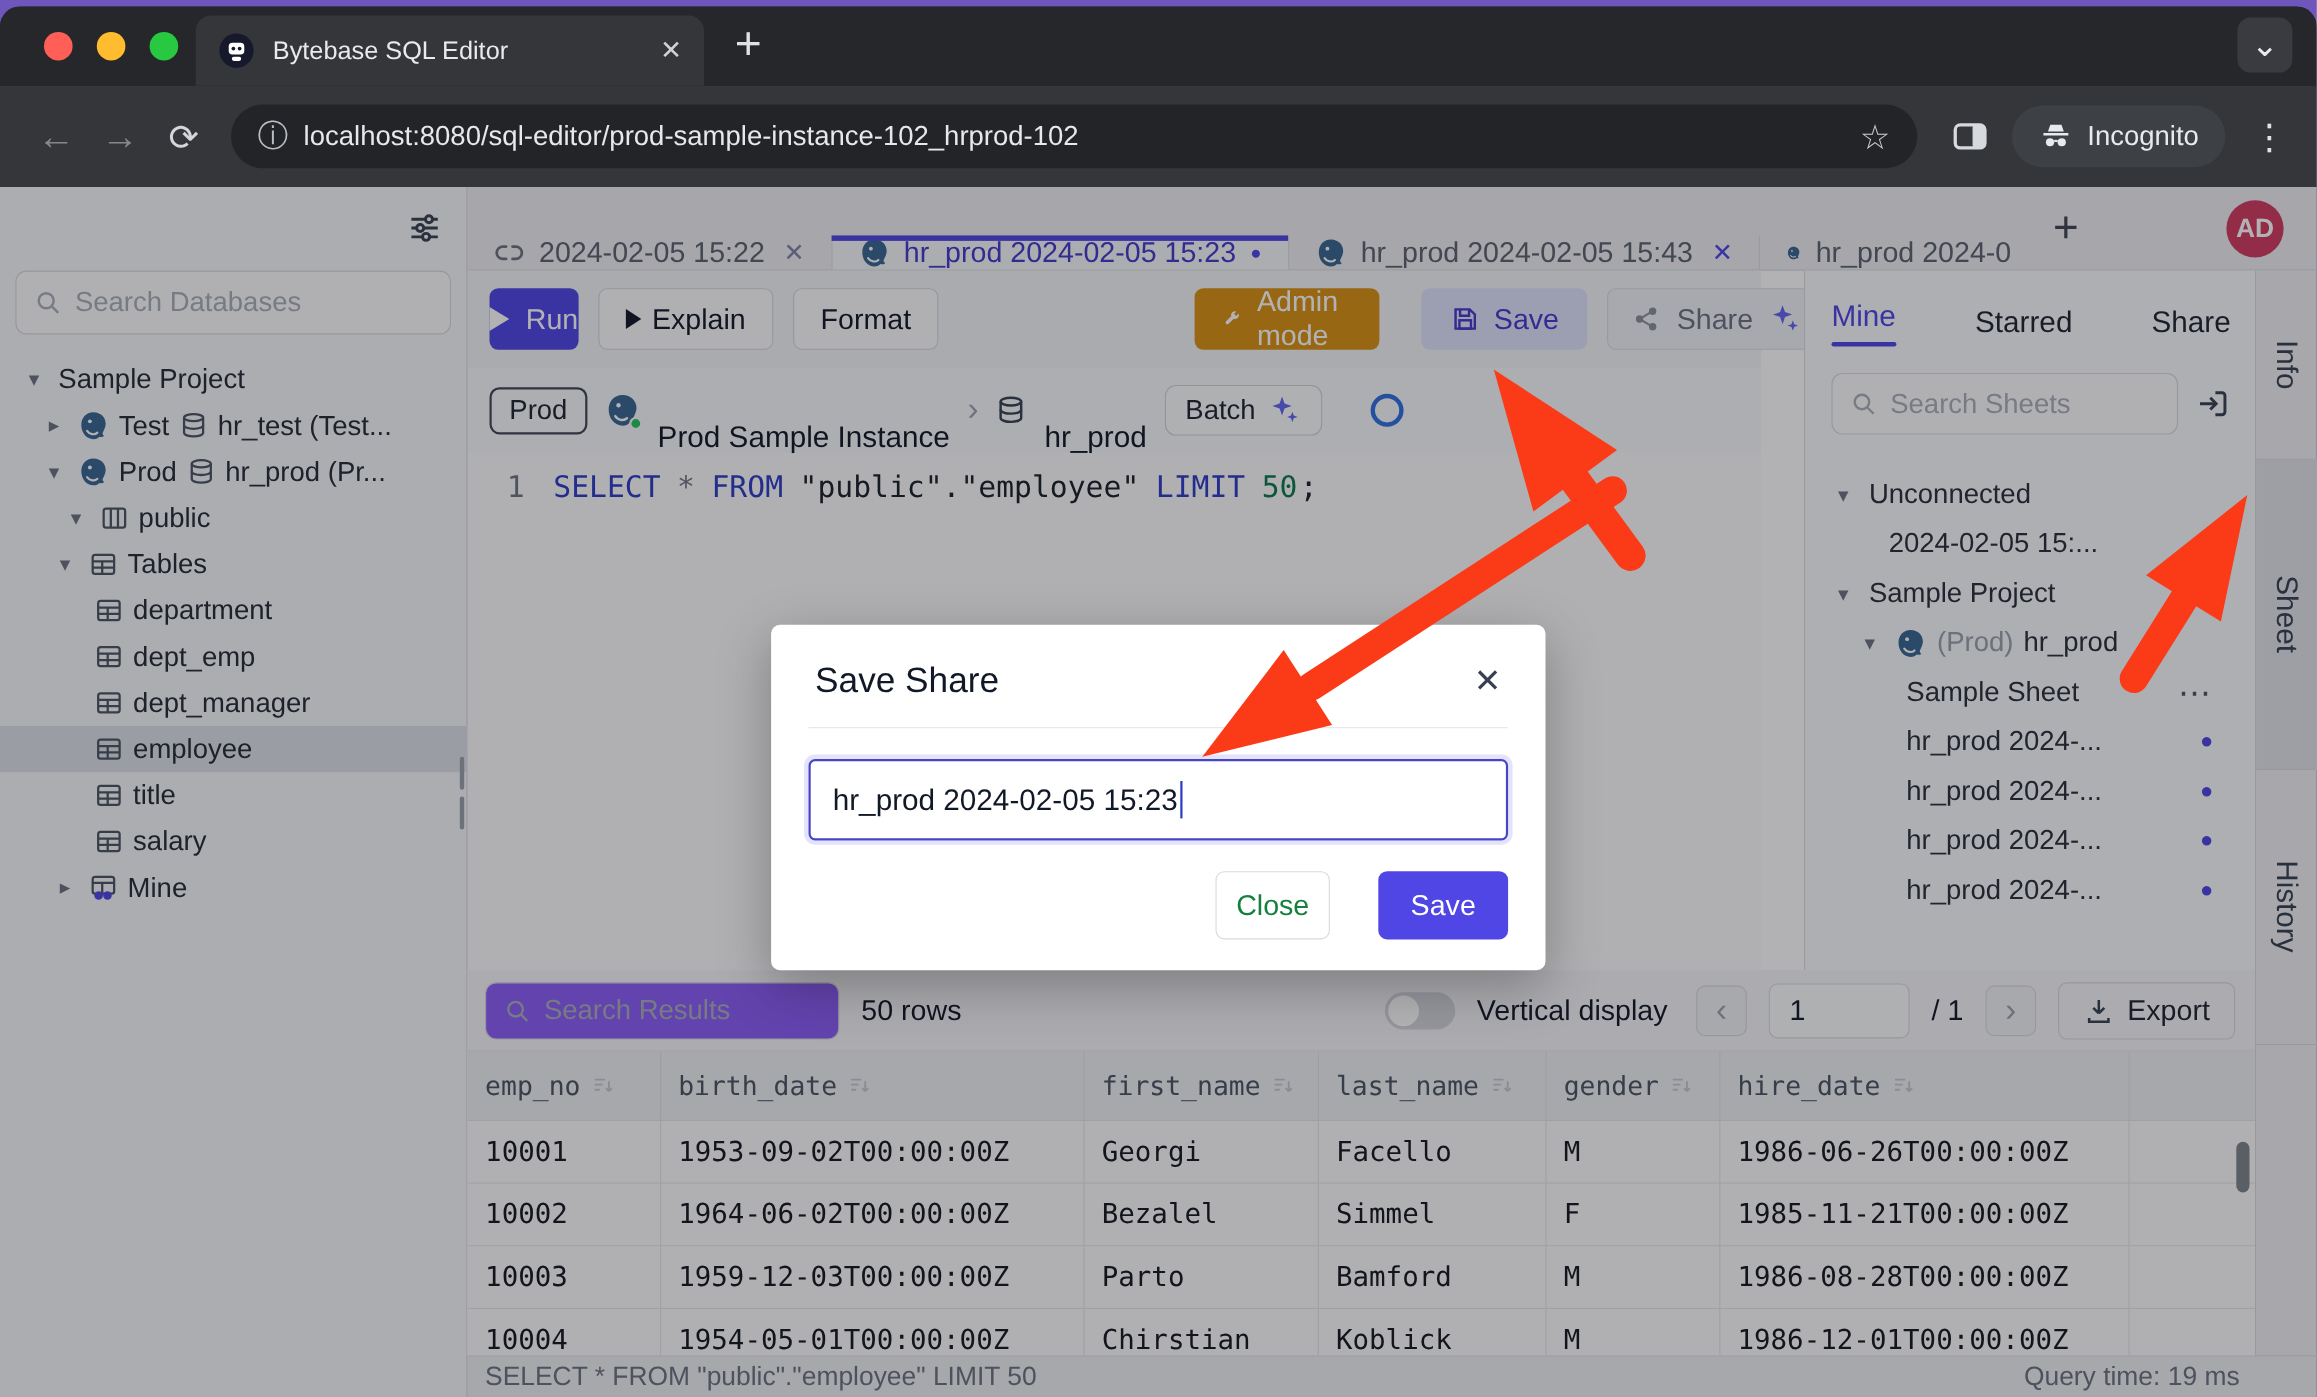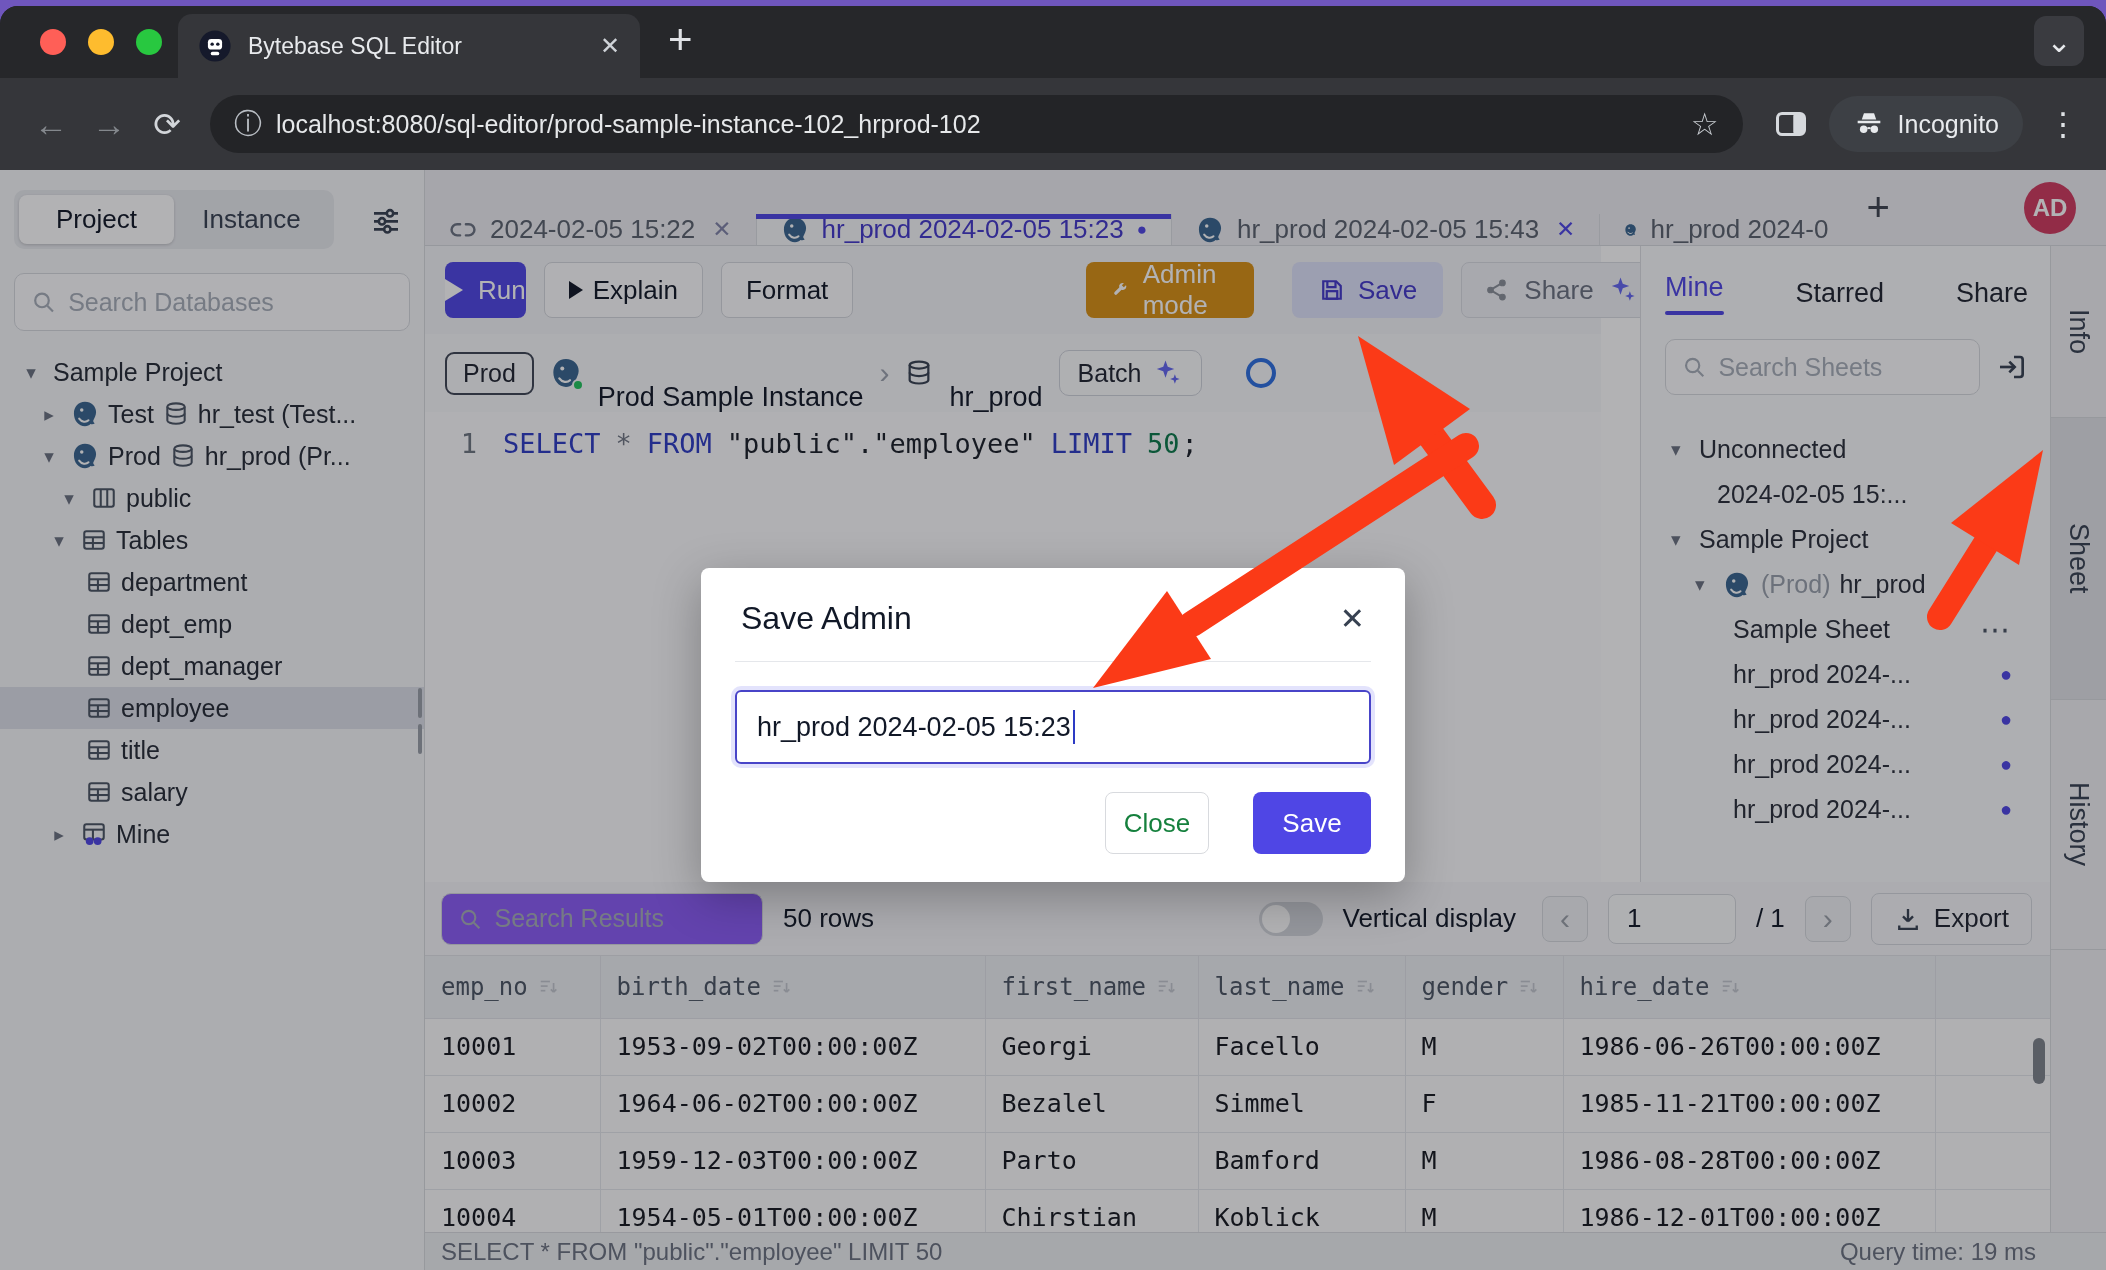--- a/index.html
+++ b/index.html
@@ -305,24 +305,20 @@
         </svg>
       <span>Incognito</span>
     </div>
     <span class="dots-v">⋮</span>
   </div>
 
   <div class="app">
 
     <div class="lsb">
       <div class="lsb-tabs">
-        <div class="seg">
-          <div class="seg-item active">Project</div>
-          <div class="seg-item">Instance</div>
-        </div>
         <svg class="ic sliders" width="32" height="32" viewBox="0 0 24 24" style="color:#374151">
             <use href="#i-sliders"></use>
           </svg>
       </div>
       <div class="search-box">
         <svg class="ic" width="28" height="28" viewBox="0 0 24 24" style="color:#a7aeb9">
             <use href="#i-search"></use>
           </svg>
         <input placeholder="Search Databases" style="">
       </div>
@@ -702,21 +698,21 @@
         <span>SELECT * FROM "public"."employee" LIMIT 50</span>
         <span>Query time: 19 ms</span>
       </div>
     </div>
   </div>
 
   <div class="dim"></div>
 
   <div class="modal">
     <div class="m-head">
-      <span class="m-title">Save Admin</span>
+      <span class="m-title">Save Share</span>
       <span class="m-x">✕</span>
     </div>
     <div class="m-div"></div>
     <div class="m-body">
       <div class="m-input">
         <span>hr_prod 2024-02-05 15:23</span>
         <span class="m-caret"></span>
       </div>
     </div>
     <div class="m-foot">

